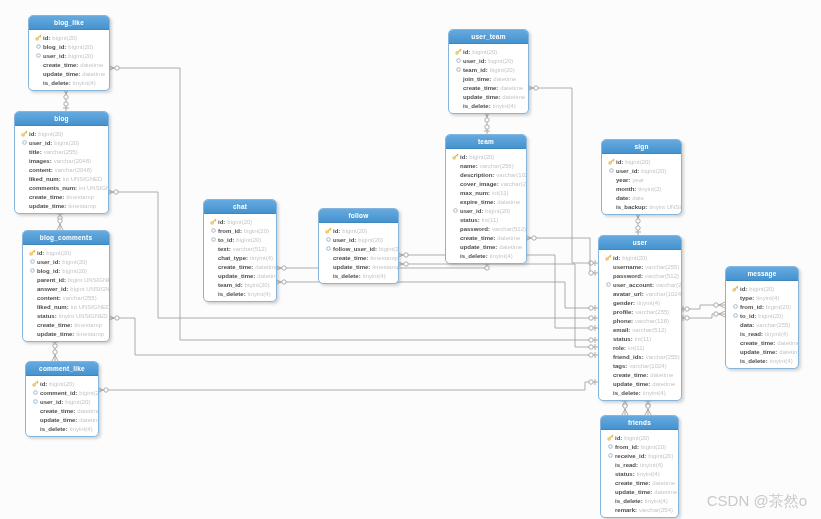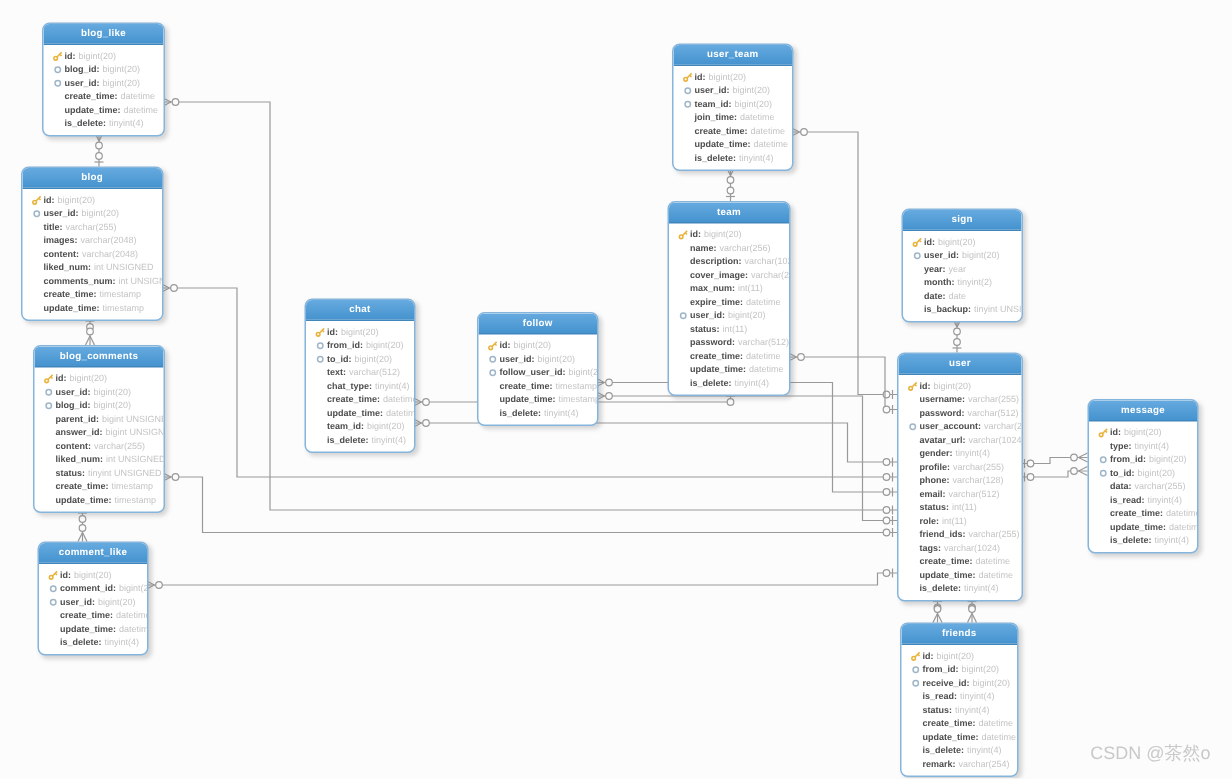--- a/index.html
+++ b/index.html
@@ -9,21 +9,21 @@
   .tbl{position:absolute;border:1px solid #85b5dc;border-radius:5px;background:#fff;
        box-shadow:2px 2px 3px rgba(110,110,110,.28);overflow:hidden;}
   .tbl-header{height:13px;line-height:13px;text-align:center;color:#fff;font-weight:bold;
        font-size:6.5px;letter-spacing:.2px;
        background:linear-gradient(#66aadf,#4593cf);border-bottom:1px solid #3f86bc;}
   .tbl-body{padding:3px 2px 3px 2px;}
   .row{display:flex;align-items:center;height:9px;padding-left:3px;white-space:nowrap;}
   .ric{width:9px;flex:0 0 9px;display:flex;align-items:center;justify-content:center;}
   .fname{font-size:6px;font-weight:bold;color:#4d4d4d;margin-right:2px;}
   .ftype{font-size:6px;color:#c4c4c4;}
-  #watermark{position:absolute;right:14px;bottom:8px;font-size:12px;color:#c9c9c9;text-align:right;}
+  #watermark{position:absolute;right:14px;bottom:8px;font-size:15px;color:#c9c9c9;text-align:right;}
 </style>
 </head>
 <body>
 
 <div id="canvas">
   <svg id="lines">
       <g>
         <polyline points="66,88 66,111" fill="none" stroke="#999999" stroke-width="0.8"></polyline>
         <line x1="66" y1="94" x2="69" y2="88" stroke="#999999" stroke-width="0.8"></line>
         <line x1="66" y1="94" x2="63" y2="88" stroke="#999999" stroke-width="0.8"></line>

